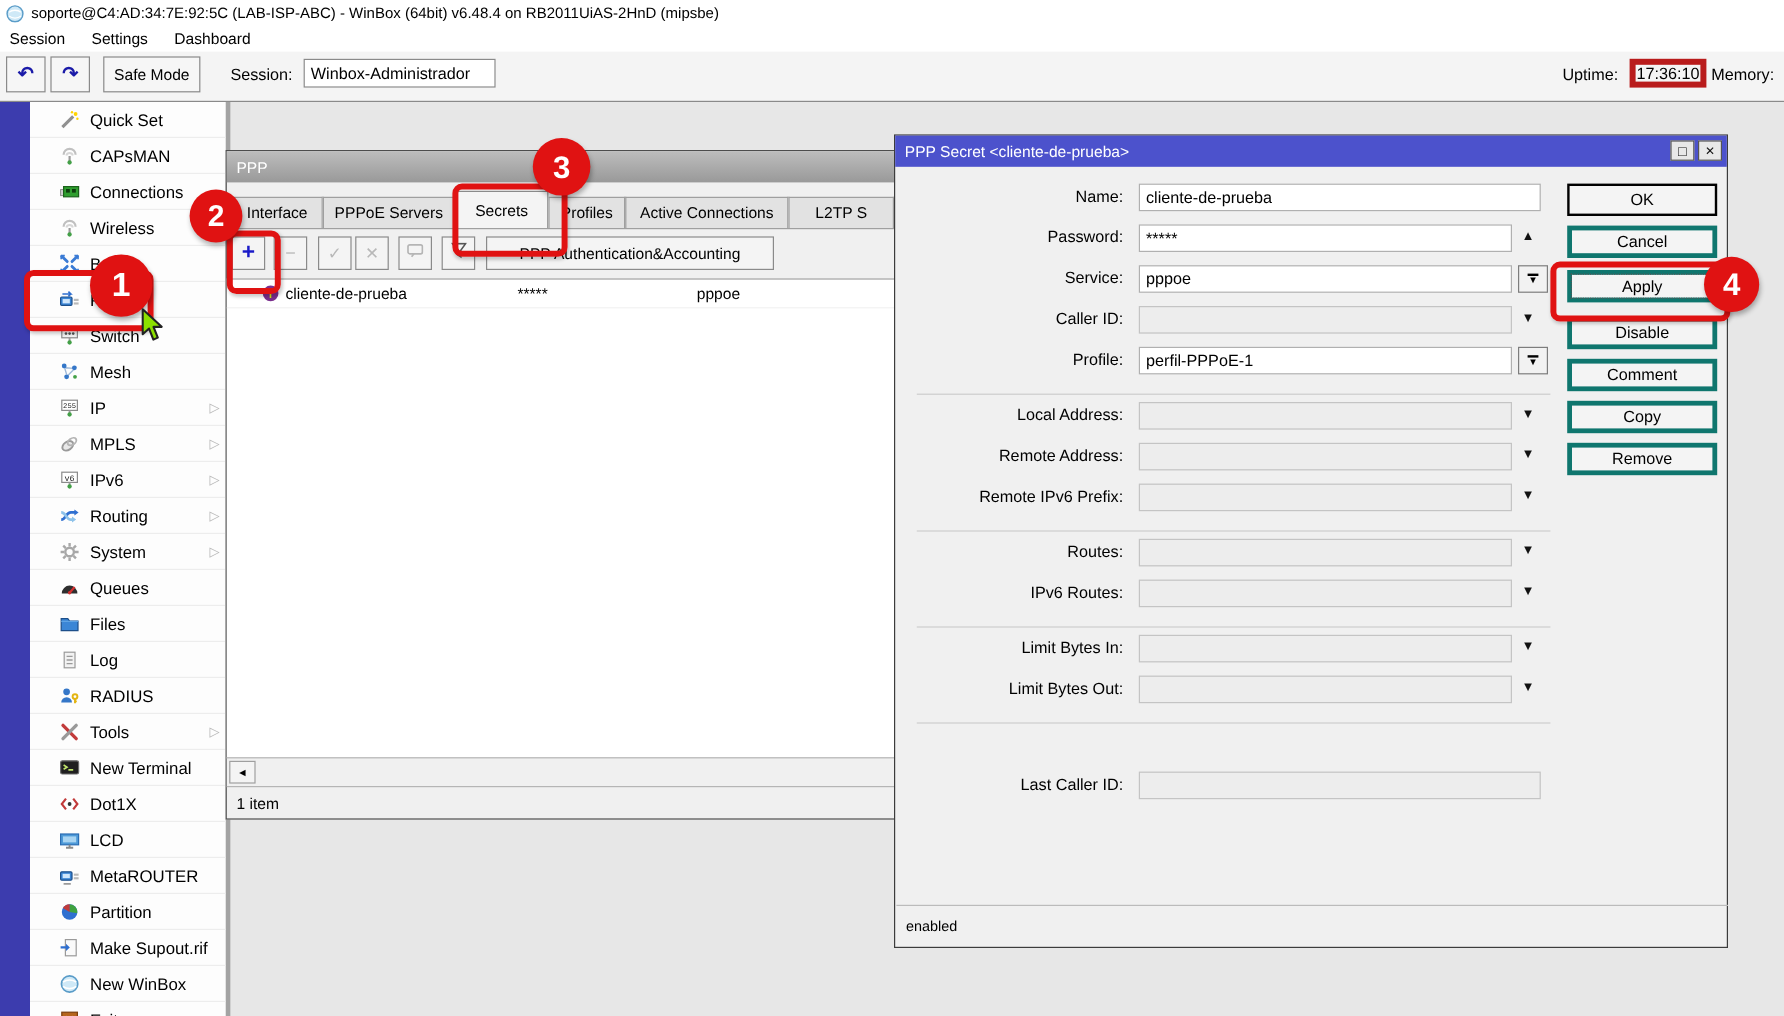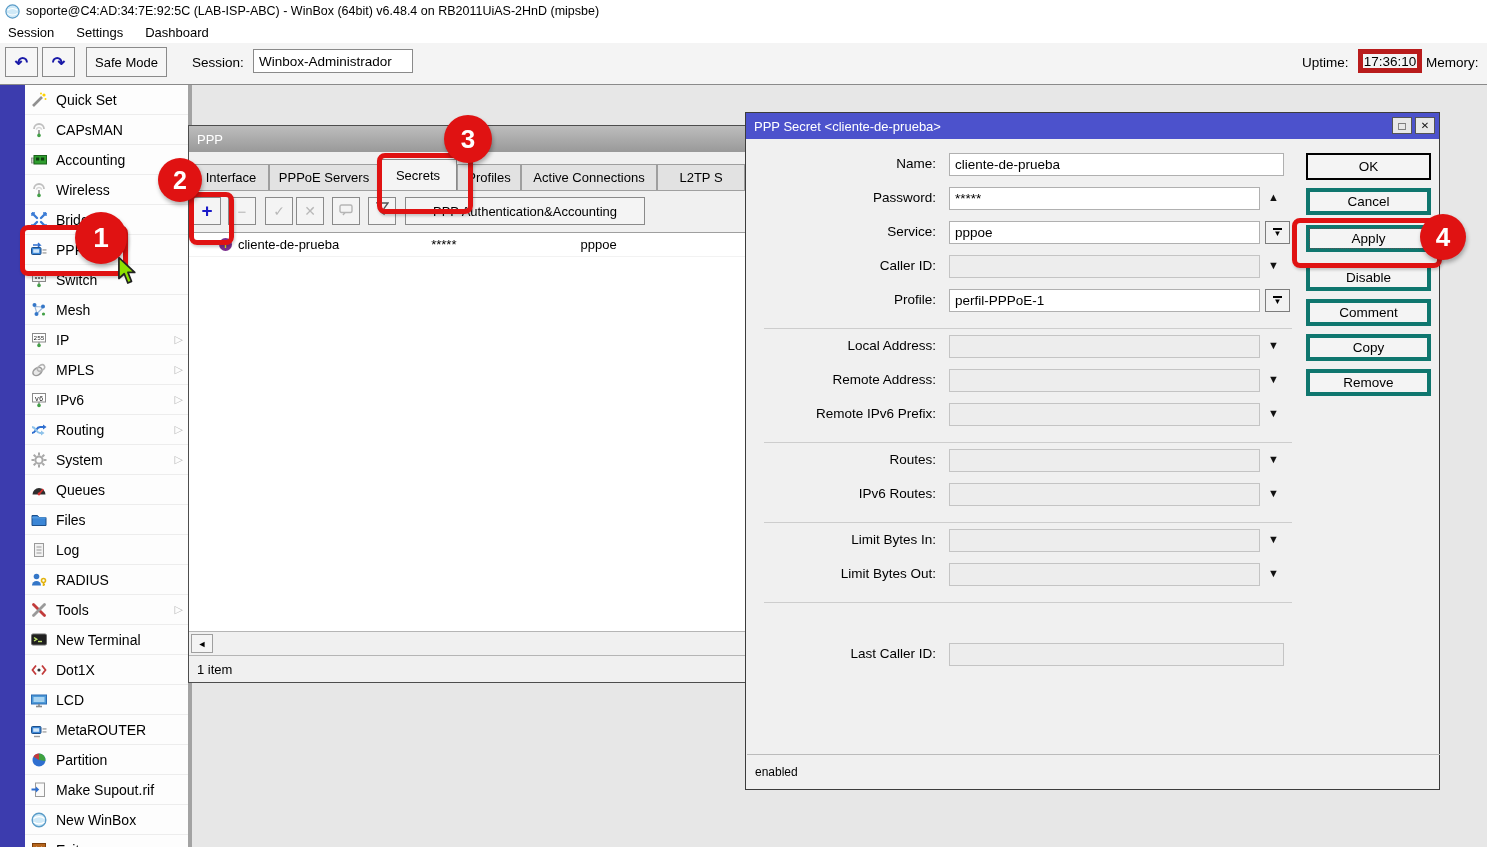--- a/index.html
+++ b/index.html
@@ -18,21 +18,21 @@
   #session-box{position:absolute;left:253px;top:6px;width:160px;height:24px;border:1px solid #8a8a8a;background:#fff;font-size:13.5px;display:flex;align-items:center;padding-left:5px;box-sizing:border-box;}
   #lbl-uptime{position:absolute;left:1302px;top:12px;font-size:13.5px;}
   #uptime-box{position:absolute;left:1358px;top:6px;width:64px;height:24px;border:5px solid #b91c1c;background:#f4f4f4;font-size:13.5px;display:flex;align-items:center;justify-content:center;box-sizing:border-box;}
   #lbl-memory{position:absolute;left:1426px;top:12px;font-size:13.5px;white-space:nowrap;}
   
   #workspace{position:absolute;left:0;top:85px;width:100%;height:762px;background:#e7e7e7;}
   #sidebar{position:absolute;left:0;top:0;width:188px;height:762px;background:#fbfbfb;border-right:4px solid #a3a3a3;overflow:hidden;}
   #sidestrip{position:absolute;left:0;top:0;width:25px;height:762px;background:#3c3cae;}
   #sbmenu{position:absolute;left:25px;top:0;width:163px;}
   .sb-item{display:flex;align-items:center;height:29px;border-bottom:1px solid #ededed;background:#fdfdfd;position:relative;font-size:14px;cursor:default;}
-  .sb-ico{width:20px;height:18px;margin:0 7px 0 4px;display:inline-flex;align-items:flex-end;justify-content:center;flex:none;}
+  .sb-ico{width:20px;height:18px;margin:0 7px 0 23px;display:inline-flex;align-items:flex-end;justify-content:center;flex:none;}
   .sb-arrow{position:absolute;right:5px;color:#b9b9b9;font-size:11px;}
   
   #ppp-window{position:absolute;left:188px;top:40px;width:560px;height:558px;background:#f0f0f0;border:1px solid #4d4d4d;box-sizing:border-box;z-index:10;}
   #ppp-title{position:absolute;left:0;top:0;width:100%;height:26px;background:linear-gradient(#bdbdbd,#999);color:#fff;font-size:13px;display:flex;align-items:center;padding-left:8px;box-sizing:border-box;}
   #ppp-tabs{position:absolute;left:4px;top:26px;height:38px;display:flex;align-items:flex-end;}
   .tab{height:26px;box-sizing:border-box;border:1px solid #9f9f9f;border-bottom:none;background:#e2e2e2;font-size:13px;display:flex;align-items:center;justify-content:center;white-space:nowrap;overflow:hidden;}
   .tab.active{height:31px;background:#f4f4f4;z-index:2;border-color:#8a8a8a;}
   #ppp-toolbar{position:absolute;left:0;top:64px;width:100%;height:42px;border-top:1px solid #9f9f9f;}
   .pbtn{position:absolute;top:6px;width:28px;height:28px;background:#f4f4f4;border:1px solid #8a8a8a;box-sizing:border-box;display:flex;align-items:center;justify-content:center;}
   .pbtn.dis{color:#b8b8b8;}
@@ -135,21 +135,21 @@
           </div>
         <div class="sb-item">
             <span class="sb-ico">
               <svg width="18" height="18">
                 <rect x="1.5" y="7" width="2.5" height="5" fill="#cfcfcf" stroke="#8a8a8a" stroke-width=".8"></rect>
                 <rect x="4" y="4.5" width="12.5" height="8.5" fill="#2f9e2f" stroke="#1b621b"></rect>
                 <rect x="6" y="6.5" width="3.2" height="3" fill="#0e3e0e"></rect>
                 <rect x="11" y="6.5" width="3.2" height="3" fill="#0e3e0e"></rect>
               </svg>
             </span>
-            <span>Accounting</span>
+            <span>Connections</span>
           </div>
         <div class="sb-item">
             <span class="sb-ico">
               <svg width="18" height="18">
                 <path d="M4 8a5 5 0 0 1 10 0" fill="none" stroke="#c0c0c0" stroke-width="1.8"></path>
                 <path d="M6.3 8.6a2.8 2.8 0 0 1 5.4 0" fill="none" stroke="#d6d6d6" stroke-width="1.6"></path>
                 <line x1="9" y1="9" x2="9" y2="14" stroke="#9a9a9a" stroke-width="1.8"></line>
                 <circle cx="9" cy="14.4" r="1.8" fill="#43a047"></circle>
               </svg>
             </span>

